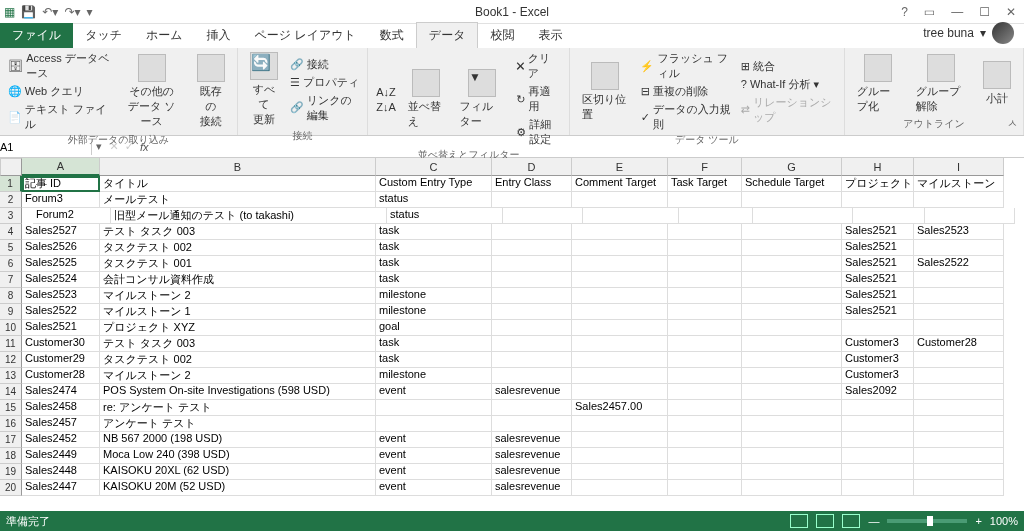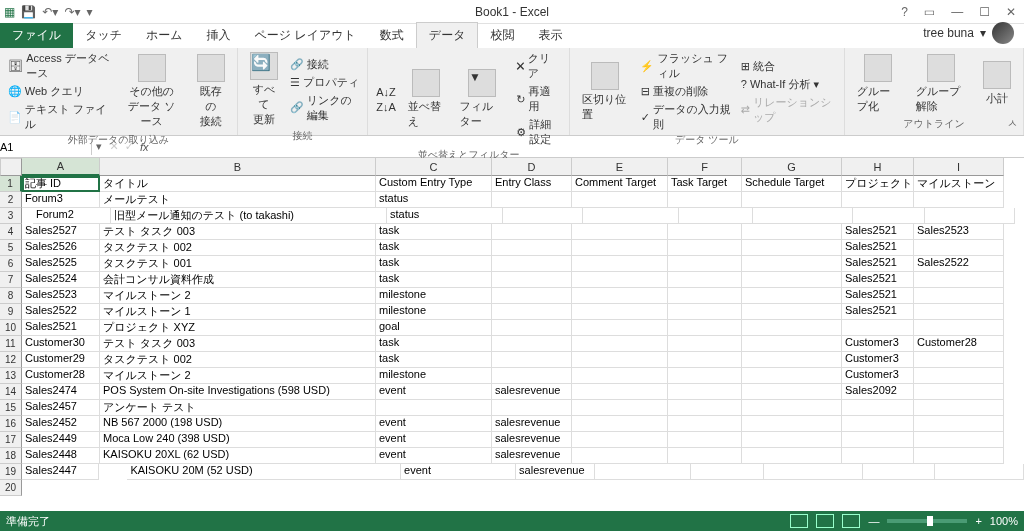--- a/index.html
+++ b/index.html
@@ -430,20 +430,31 @@
         <div class="cell" style="width: 276px;">POS System On-site Investigations (598 USD)</div>
         <div class="cell" style="width: 116px;">event</div>
         <div class="cell" style="width: 80px;">salesrevenue</div>
         <div class="cell" style="width: 96px;"></div>
         <div class="cell" style="width: 74px;"></div>
         <div class="cell" style="width: 100px;"></div>
         <div class="cell" style="width: 72px;">Sales2092</div>
         <div class="cell" style="width: 90px;"></div>
       </div>
       <div class="row">
+        <div class="cell" style="width: 78px;">Sales2458</div>
+        <div class="cell" style="width: 276px;">re: アンケート テスト</div>
+        <div class="cell" style="width: 116px;"></div>
+        <div class="cell" style="width: 80px;"></div>
+        <div class="cell" style="width: 96px;">Sales2457.00</div>
+        <div class="cell" style="width: 74px;"></div>
+        <div class="cell" style="width: 100px;"></div>
+        <div class="cell" style="width: 72px;"></div>
+        <div class="cell" style="width: 90px;"></div>
+      </div>
+      <div class="row">
         <div class="cell" style="width: 78px;">Sales2457</div>
         <div class="cell" style="width: 276px;">アンケート テスト</div>
         <div class="cell" style="width: 116px;"></div>
         <div class="cell" style="width: 80px;"></div>
         <div class="cell" style="width: 96px;"></div>
         <div class="cell" style="width: 74px;"></div>
         <div class="cell" style="width: 100px;"></div>
         <div class="cell" style="width: 72px;"></div>
         <div class="cell" style="width: 90px;"></div>
       </div>
@@ -475,21 +486,21 @@
         <div class="cell" style="width: 116px;">event</div>
         <div class="cell" style="width: 80px;">salesrevenue</div>
         <div class="cell" style="width: 96px;"></div>
         <div class="cell" style="width: 74px;"></div>
         <div class="cell" style="width: 100px;"></div>
         <div class="cell" style="width: 72px;"></div>
         <div class="cell" style="width: 90px;"></div>
       </div>
       <div class="row">
         <div class="cell" style="width: 78px;">Sales2447</div>
-        <div class="cell" style="width: 276px; margin-left: 28px;">KAISOKU 20M (52 USD)</div>
+        <div class="cell" style="width: 276px;">KAISOKU 20M (52 USD)</div>
         <div class="cell" style="width: 116px;">event</div>
         <div class="cell" style="width: 80px;">salesrevenue</div>
         <div class="cell" style="width: 96px;"></div>
         <div class="cell" style="width: 74px;"></div>
         <div class="cell" style="width: 100px;"></div>
         <div class="cell" style="width: 72px;"></div>
         <div class="cell" style="width: 90px;"></div>
       </div>
     </div>
   </div>

